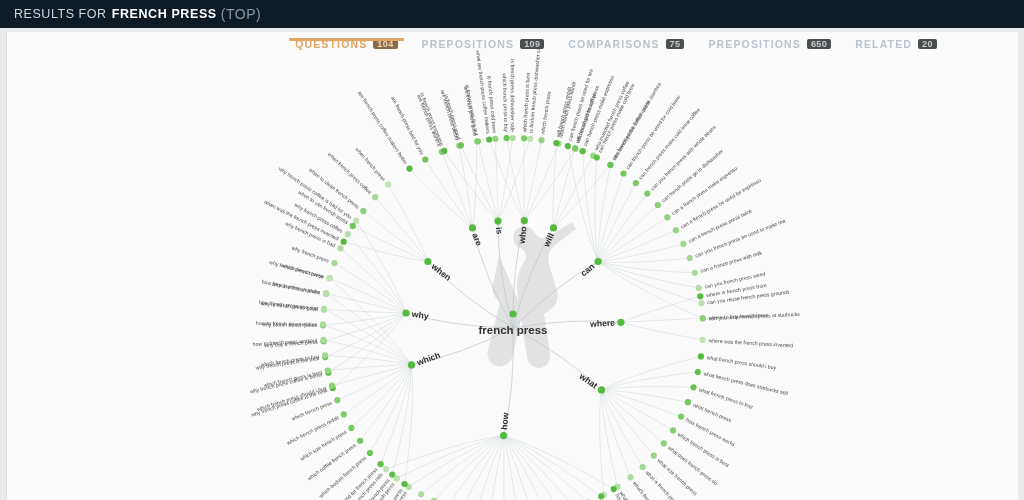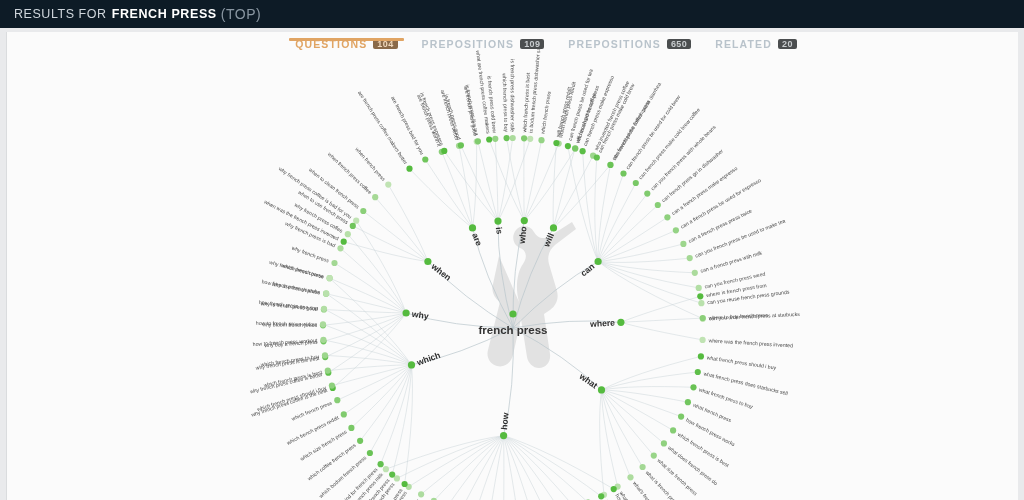--- a/index.html
+++ b/index.html
@@ -111,20 +111,24 @@
     </div>
 
     <div id="tabs">
       <div class="tab active">
         <span>QUESTIONS</span>
         <span class="count">104</span>
       </div>
       <div class="tab">
         <span>PREPOSITIONS</span>
         <span class="count">109</span>
+      </div>
+      <div class="tab">
+        <span>COMPARISONS</span>
+        <span class="count">75</span>
       </div>
       <div class="tab">
         <span>PREPOSITIONS</span>
         <span class="count">650</span>
       </div>
       <div class="tab">
         <span>RELATED</span>
         <span class="count">20</span>
       </div>
     </div>

